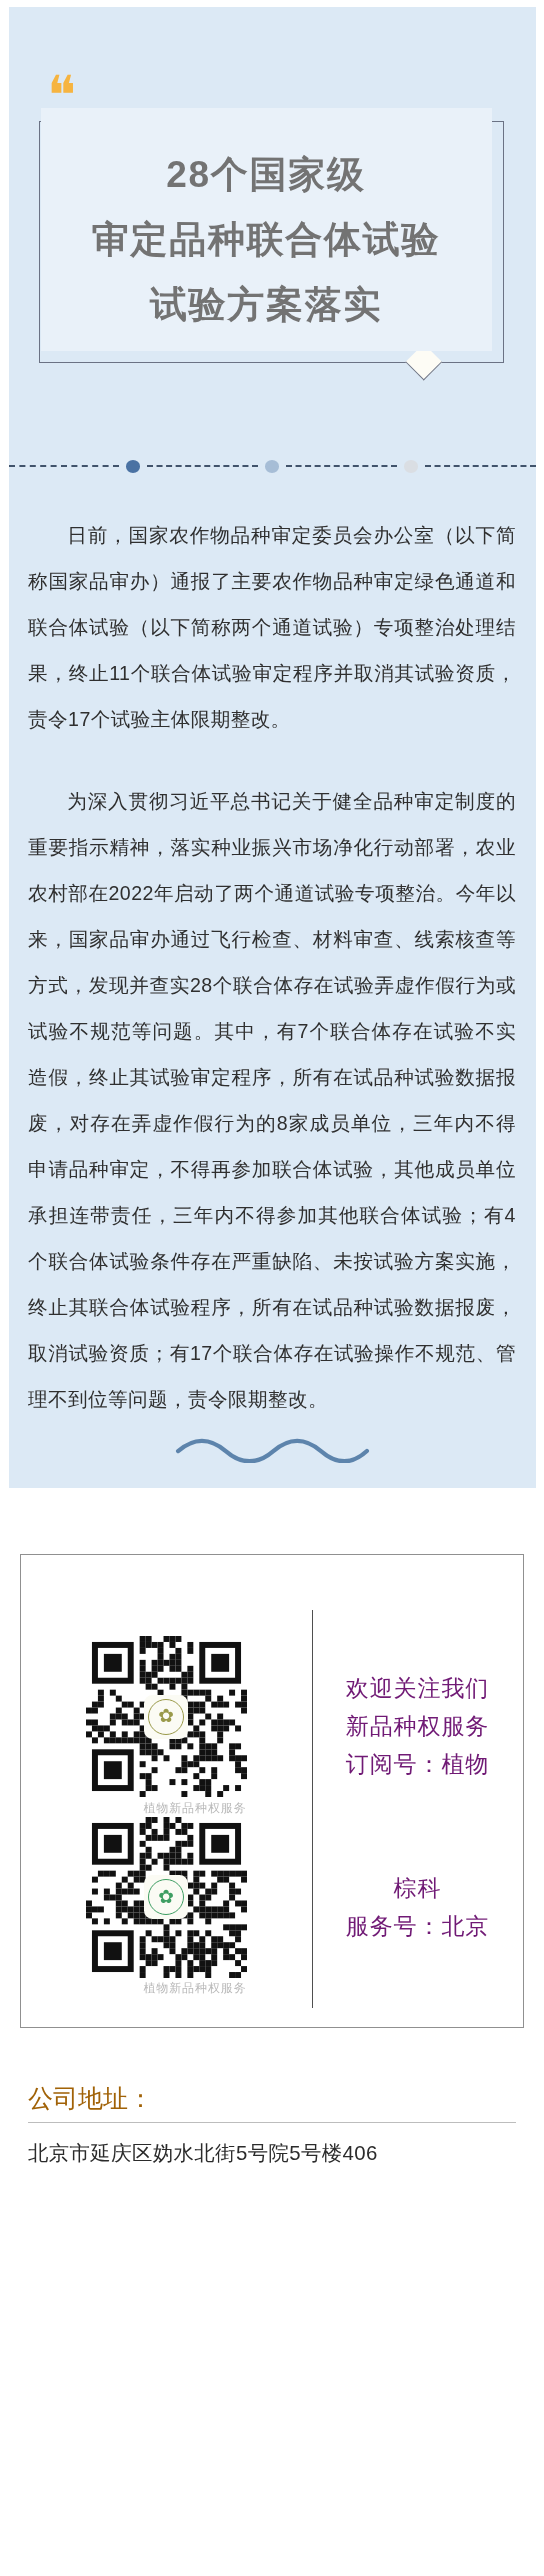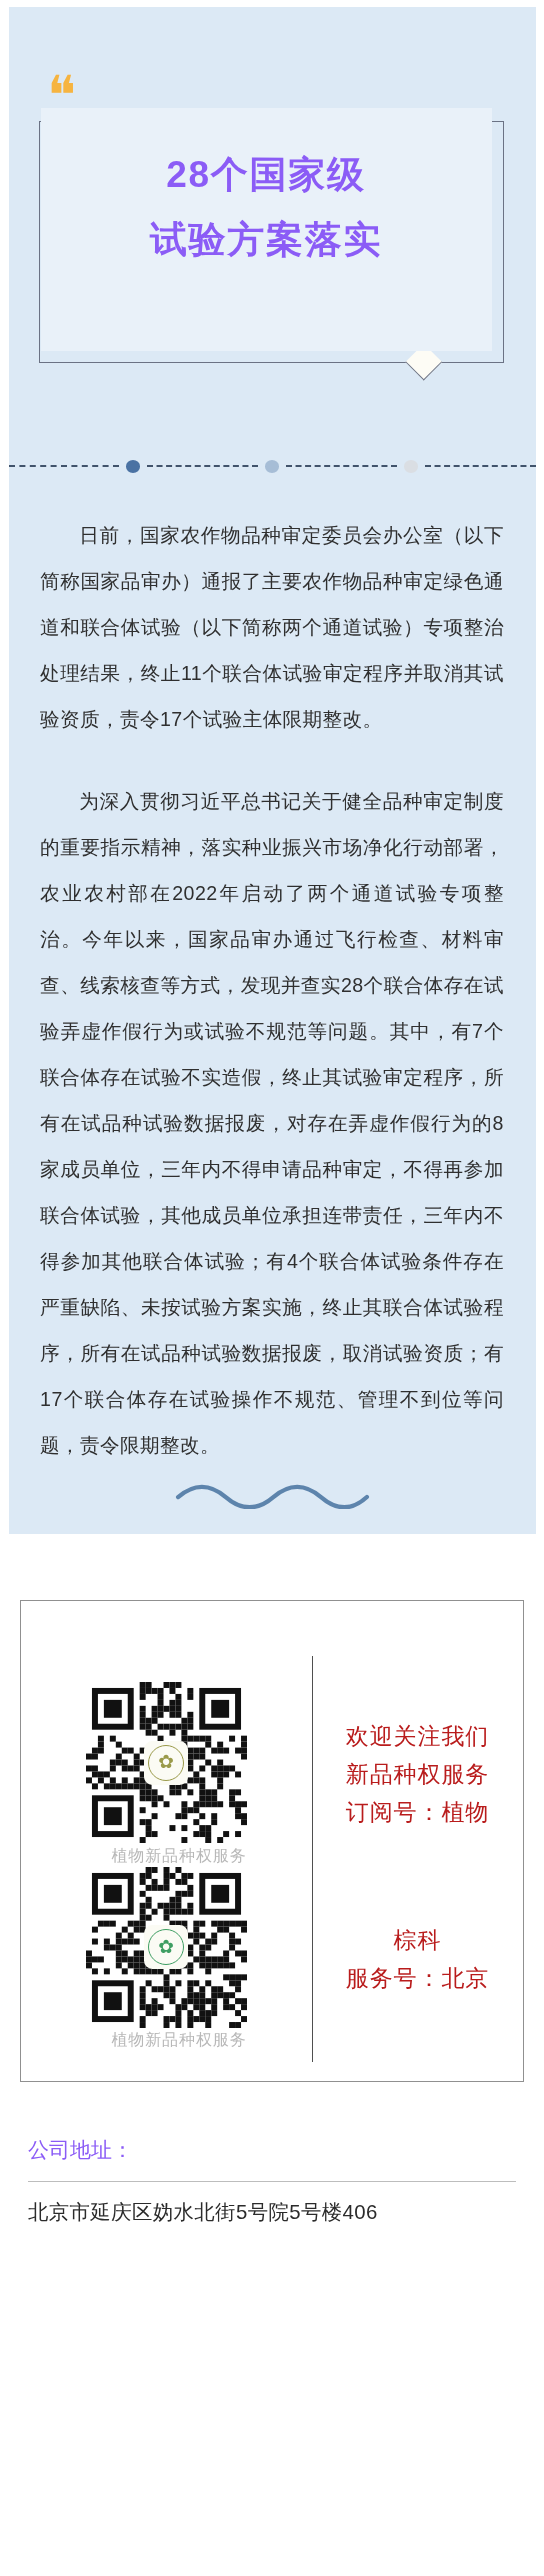--- a/index.html
+++ b/index.html
@@ -45,21 +45,21 @@
     font-family:"DejaVu Sans",sans-serif;
   }
   .quote-title {
     position:relative;
     padding-top:34px;
     text-align:center;
     font-weight:bold;
     font-size:37px;
     line-height:65px;
     letter-spacing:1.7px;
-    color:#8b5cf6;
+    color:#737373;
   }
 
   
   .dot-divider {
     margin-top:78px;
     display:flex;
     align-items:center;
   }
   .dash-seg {
     flex:1 1 0;
@@ -67,21 +67,21 @@
     border-top:2.6px dashed #41536b;
   }
   .dot { width:14.5px; height:12.8px; border-radius:50%; margin:0 6.8px; flex:0 0 auto; }
   .dot-1 { background:#4a72a3; }
   .dot-2 { background:#a6bdd6; }
   .dot-3 { background:#dadee3; }
 
   
   .article { padding:39px 19.6px 0; }
   .article p {
-    margin:0 12px 36px;
+    margin:0 0 36px;
     font-size:19.6px;
     line-height:46px;
     letter-spacing:0.4px;
     text-align:justify;
     text-indent:2em;
     color:#2f2f2f;
   }
   .article p:last-child { margin-bottom:0; }
 
   .wave-divider { display:block; margin:12px auto 0; }
@@ -112,52 +112,53 @@
   .qr-logo-ring {
     width:36px; height:36px; border-radius:50%;
     border:1.7px solid currentColor;
     display:flex; align-items:center; justify-content:center;
     font-size:18.7px; line-height:18.7px;
   }
   .qr-watermark {
     width:161px;
     margin-top:2.6px;
     text-align:right;
-    font-size:16px;
+    font-size:12px;
     color:#b8b8b8;
     letter-spacing:0.9px;
   }
   .qr-caption {
     flex:1;
     text-align:center;
     font-size:23px;
     line-height:38px;
     letter-spacing:0.9px;
-    color:#b91c1c;
+    color:#701a75;
   }
 
   
   .contact { margin:54px 28px 0; }
-  .contact-label { font-size:21px; color:#8b5cf6; margin-bottom:17px; }
+  .contact-label { font-size:25px; color:#a16207; margin-bottom:7px; }
   .contact-rule { border:none; border-top:1.7px solid #bdbdbd; margin:0 0 10.2px; }
   .contact-line { font-size:20.4px; color:#2b2b2b; line-height:40px; letter-spacing:0.4px; }
 </style>
 </head>
 <body>
 
 <div class="blue-panel">
 
   <div class="quote-card-wrap">
     <div class="quote-frame">
       <div class="notch"></div>
     </div>
     <div class="quote-card">
       <div class="quote-icon">❝</div>
       <div class="quote-title">
         <div>28个国家级</div>
+        <div>审定品种联合体试验</div>
         <div>试验方案落实</div>
       </div>
     </div>
   </div>
 
   <div class="dot-divider">
     <div class="dash-seg"></div>
     <div class="dot dot-1"></div>
     <div class="dash-seg"></div>
     <div class="dot dot-2"></div>

